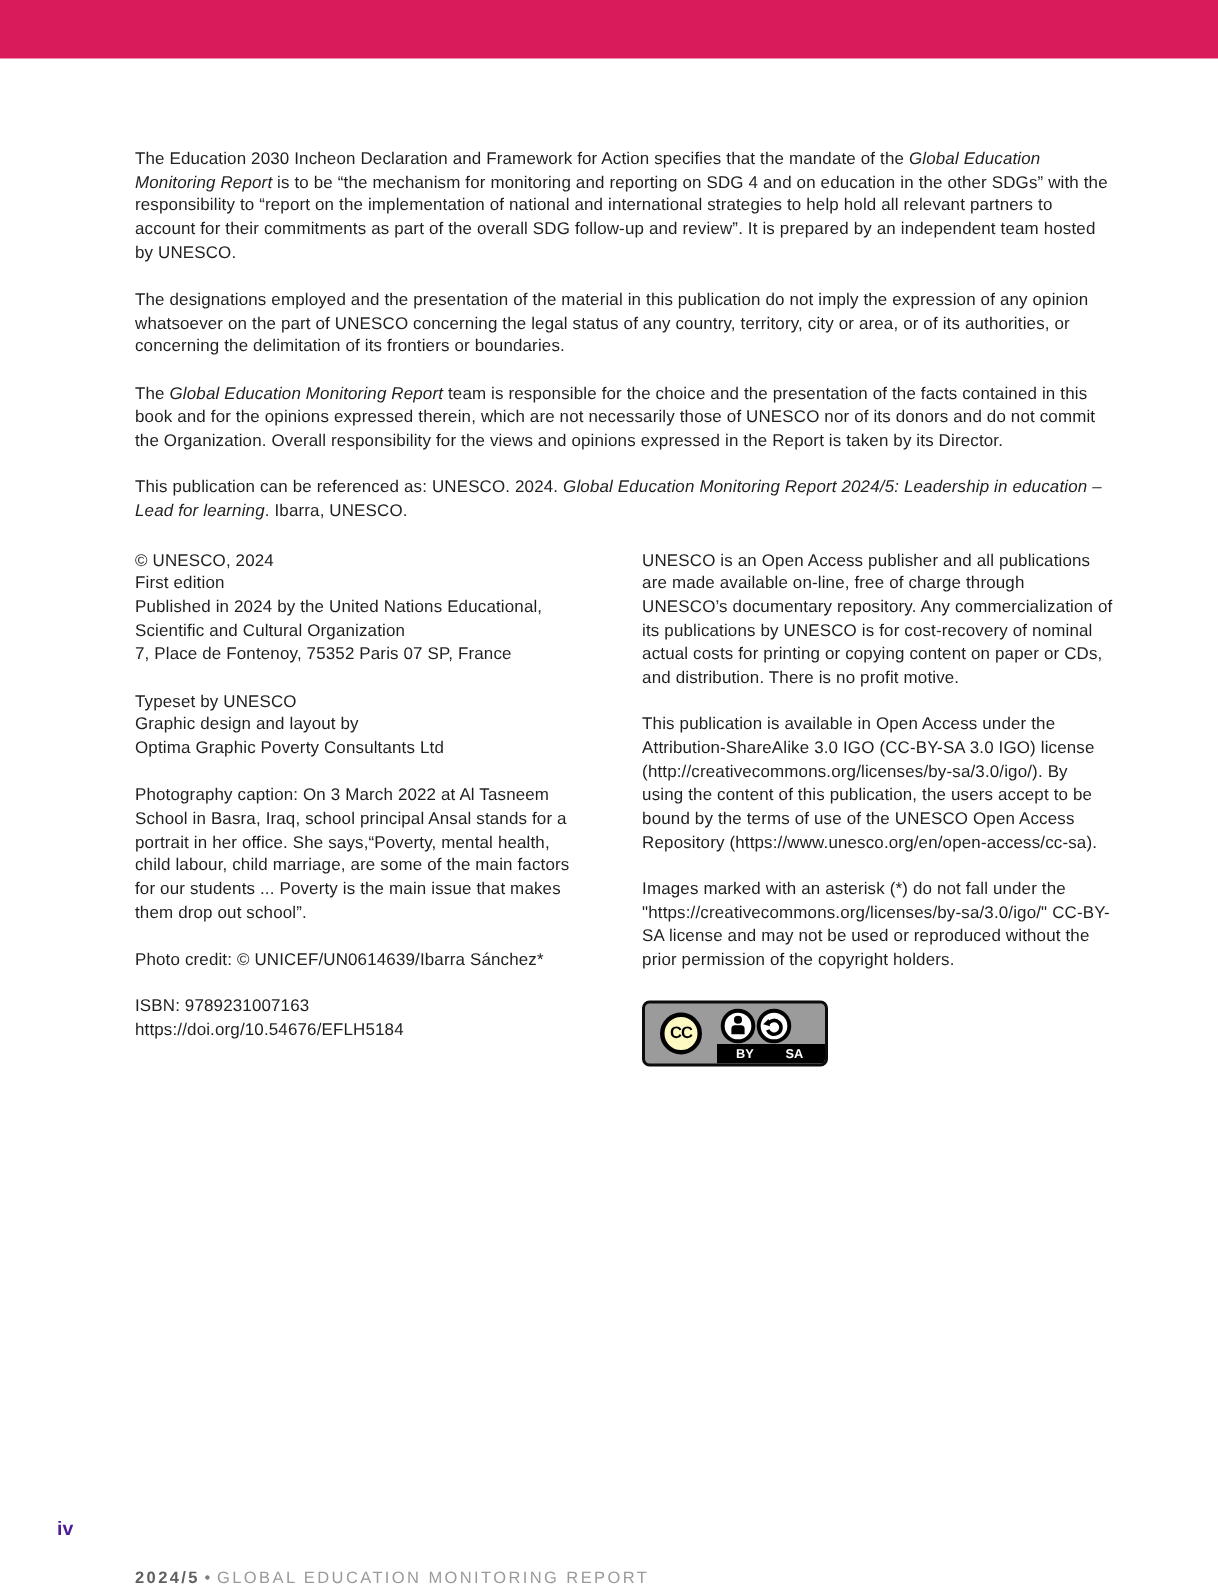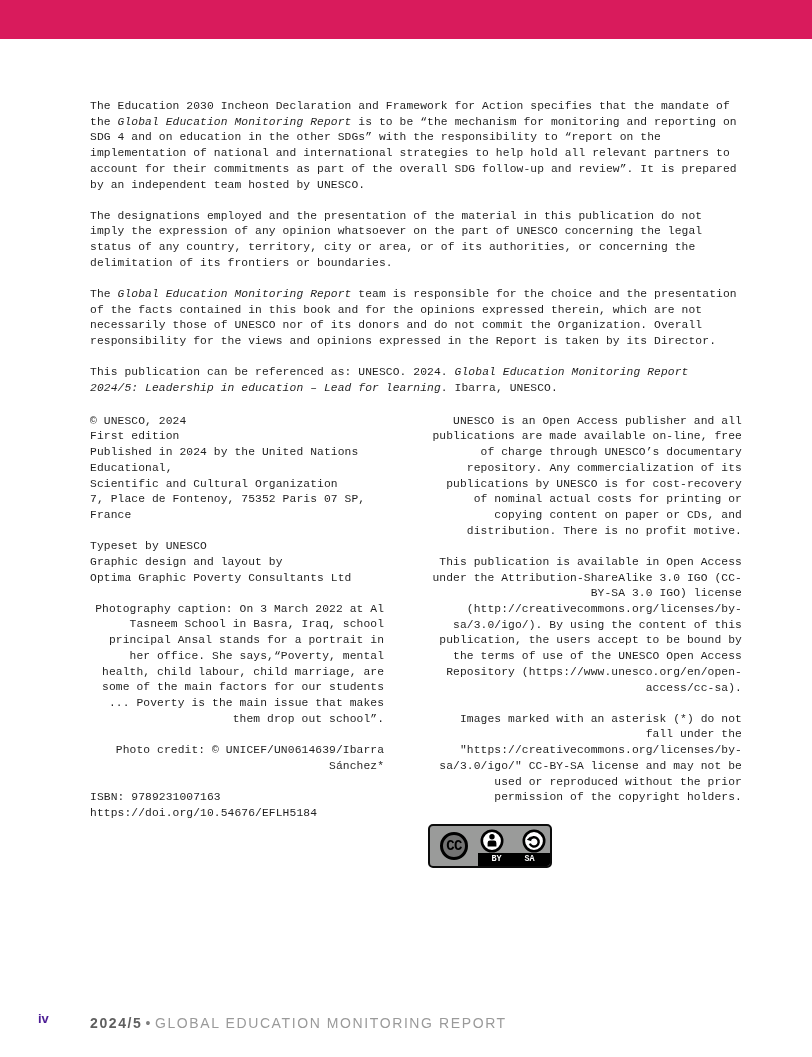--- a/index.html
+++ b/index.html
@@ -13,85 +13,84 @@
     overflow: hidden;
   }
   .topbar {
     position: absolute; top: 0; left: 0;
     width: 812px; height: 39px;
     background: #d91b5c;
   }
   .content {
     position: absolute; left: 90px; top: 99px;
     width: 652px;
-    font-family: Liberation Mono, monospace;
   }
   .para {
     font-size: 11.3px; line-height: 15.7px;
     margin: 0 0 15.5px 0;
     letter-spacing: 0.1px;
   }
   .para em { font-style: italic; }
   .columns { display: flex; margin-top: 17px; }
   .col-left  { width: 296px; margin-right: 44px; }
   .col-right { width: 316px; }
   .block {
     font-size: 11.3px; line-height: 15.7px;
     margin: 0 0 15.5px 0;
     white-space: pre-line;
     overflow-wrap: break-word;
     letter-spacing: 0.1px;
   }
-  .block.wrap { white-space: normal; text-align: right; }
+  .block.wrap { white-space: normal; }
   
   .cc-badge {
     margin-top: 18px;
     width: 124px; height: 44px;
     background: #9a9b9a;
     border: 2px solid #0c0c0c;
     border-radius: 5px;
     display: flex;
     overflow: hidden;
   }
   .cc-left {
     width: 48px;
     display: flex; align-items: center; justify-content: center;
   }
   .cc-circle {
     width: 28px; height: 28px;
-    background: #737373;
+    background: #fef9c3;
     border: 3.5px solid #000000;
     border-radius: 50%;
     display: flex; align-items: center; justify-content: center;
-    font-weight: bold; font-size: 14px; letter-spacing: -0.5px;
+    font-weight: bold; font-size: 11px; letter-spacing: -0.5px;
     color: #000;
   }
   .cc-right {
     flex: 1; position: relative;
-    display: flex; justify-content: space-between;
+    display: flex; justify-content: flex-start;
     padding: 3px 4px 0 2px;
   }
   .cc-icon { width: 24px; height: 24px; }
   .cc-strip {
     position: absolute; left: 0; right: 0; bottom: 0;
     height: 13px; background: #000000;
     display: flex; justify-content: space-around;
     align-items: center;
     color: #ffffff; font-size: 8.5px; font-weight: bold;
     padding: 0 4px 0 2px;
   }
   .cc-strip span { width: 24px; text-align: center; }
   
   .footer-pagenum {
     position: absolute; left: 38px; top: 1011px;
     font-size: 13px; font-weight: bold; color: #4c1d95;
   }
   .footer-line {
-    position: absolute; left: 90px; top: 1015px;
-    font-size: 14px; letter-spacing: 1.6px;
+    position: absolute; left: 90px; top: 1046px;
+    font-size: 11px; letter-spacing: 1.6px;
     color: #9a9a9a;
     white-space: nowrap;
   }
   .footer-line .edition { color: #5f5f5f; font-weight: bold; }
   .footer-line .sep { color: #7e7e7e; margin: 0 3px; }
 </style>
 </head>
 <body>
 
 <div class="topbar"></div>

